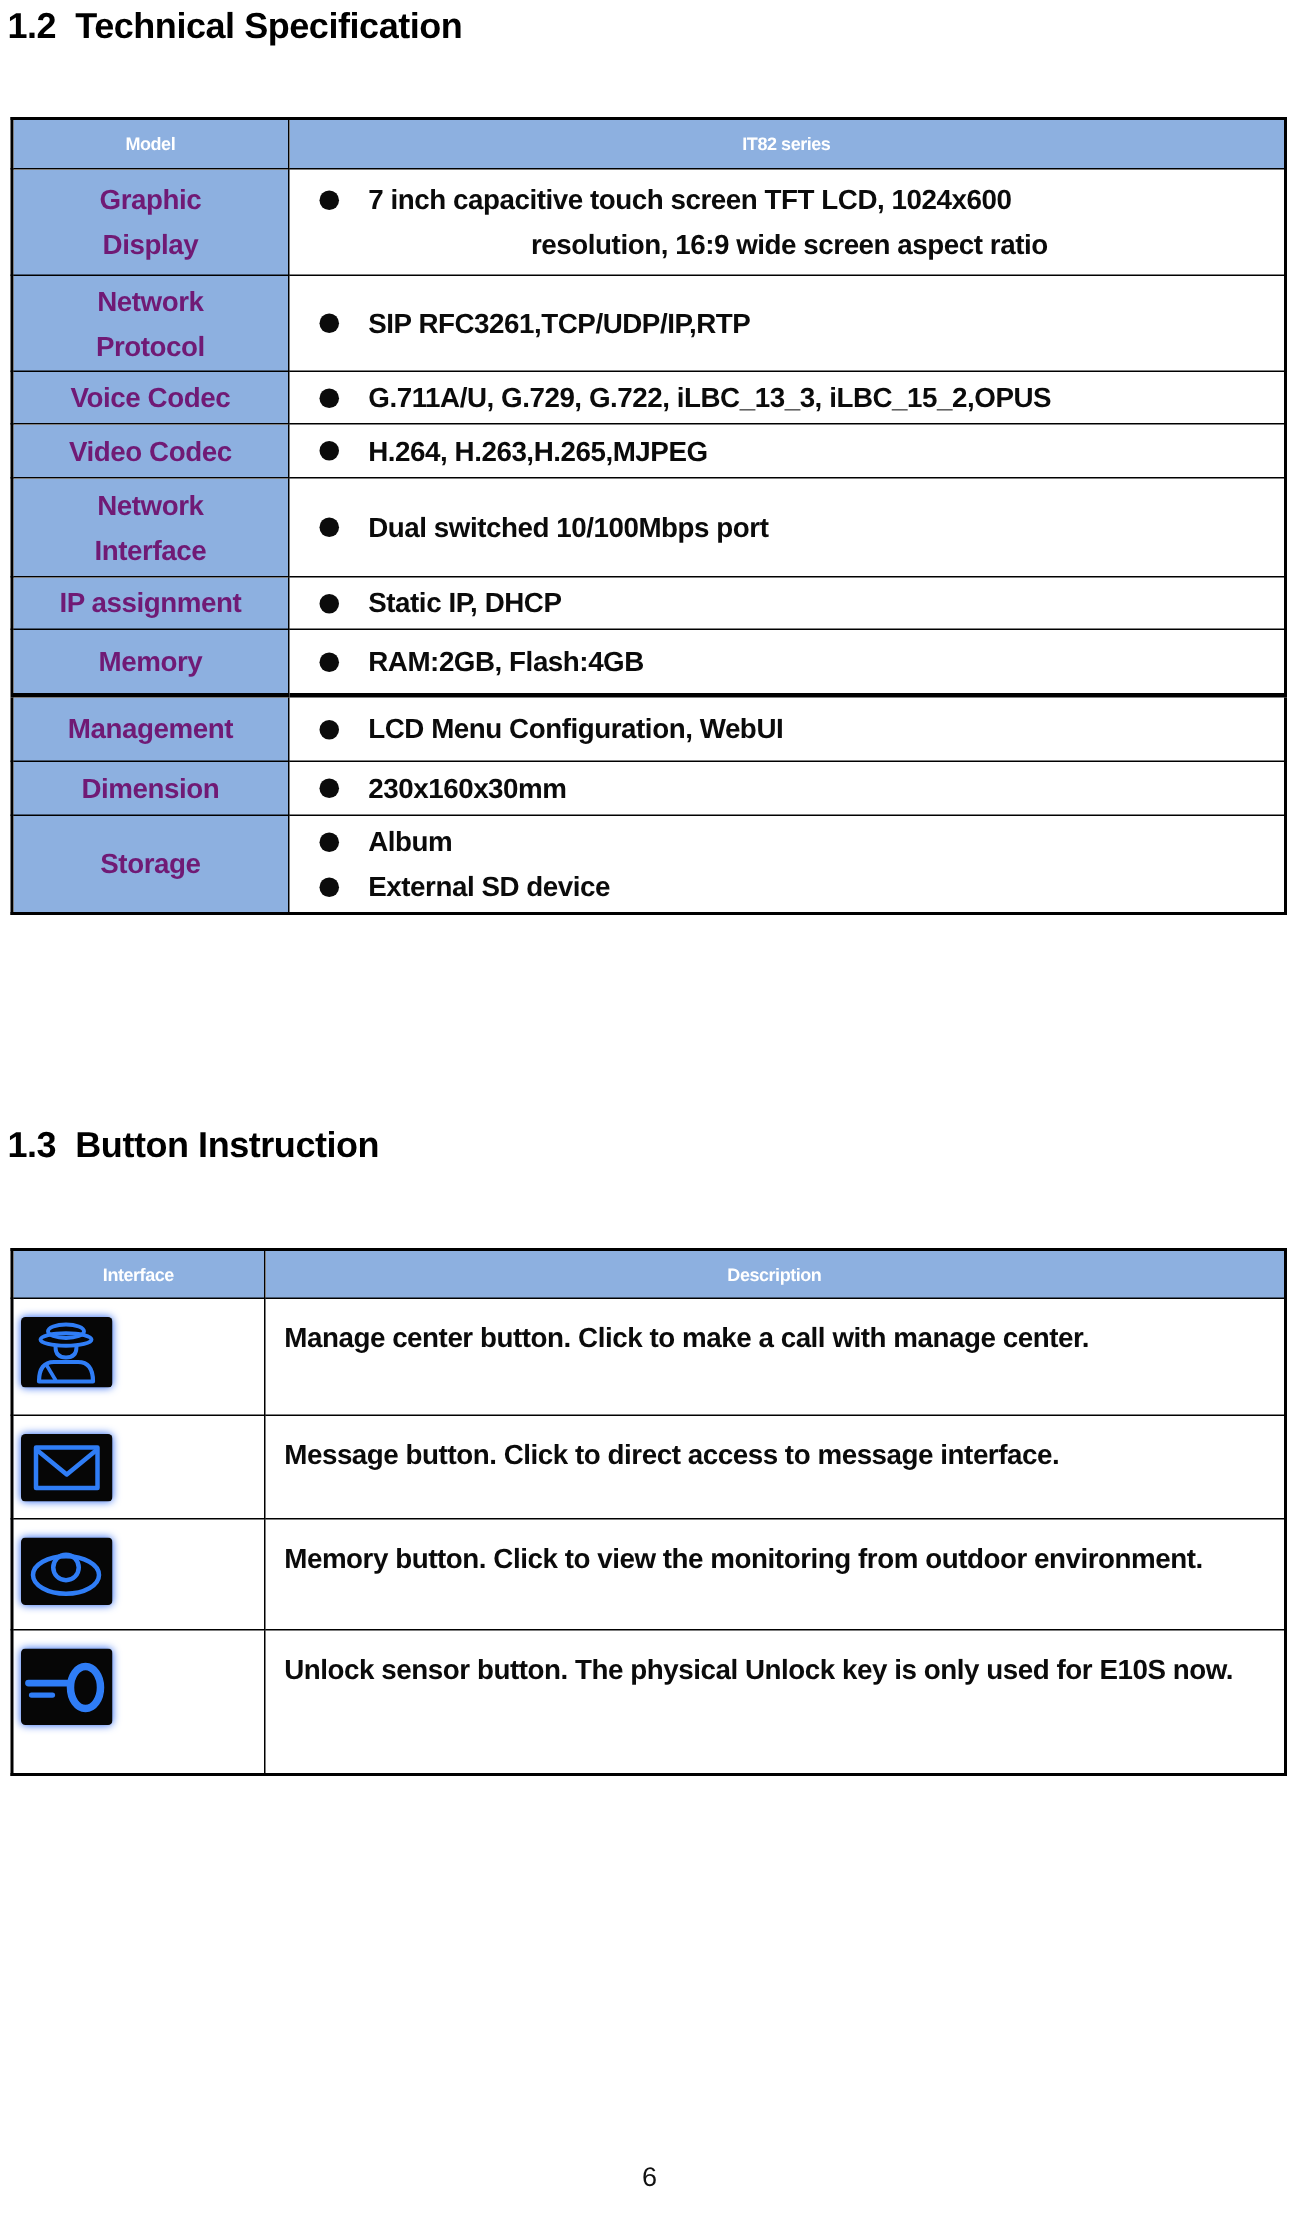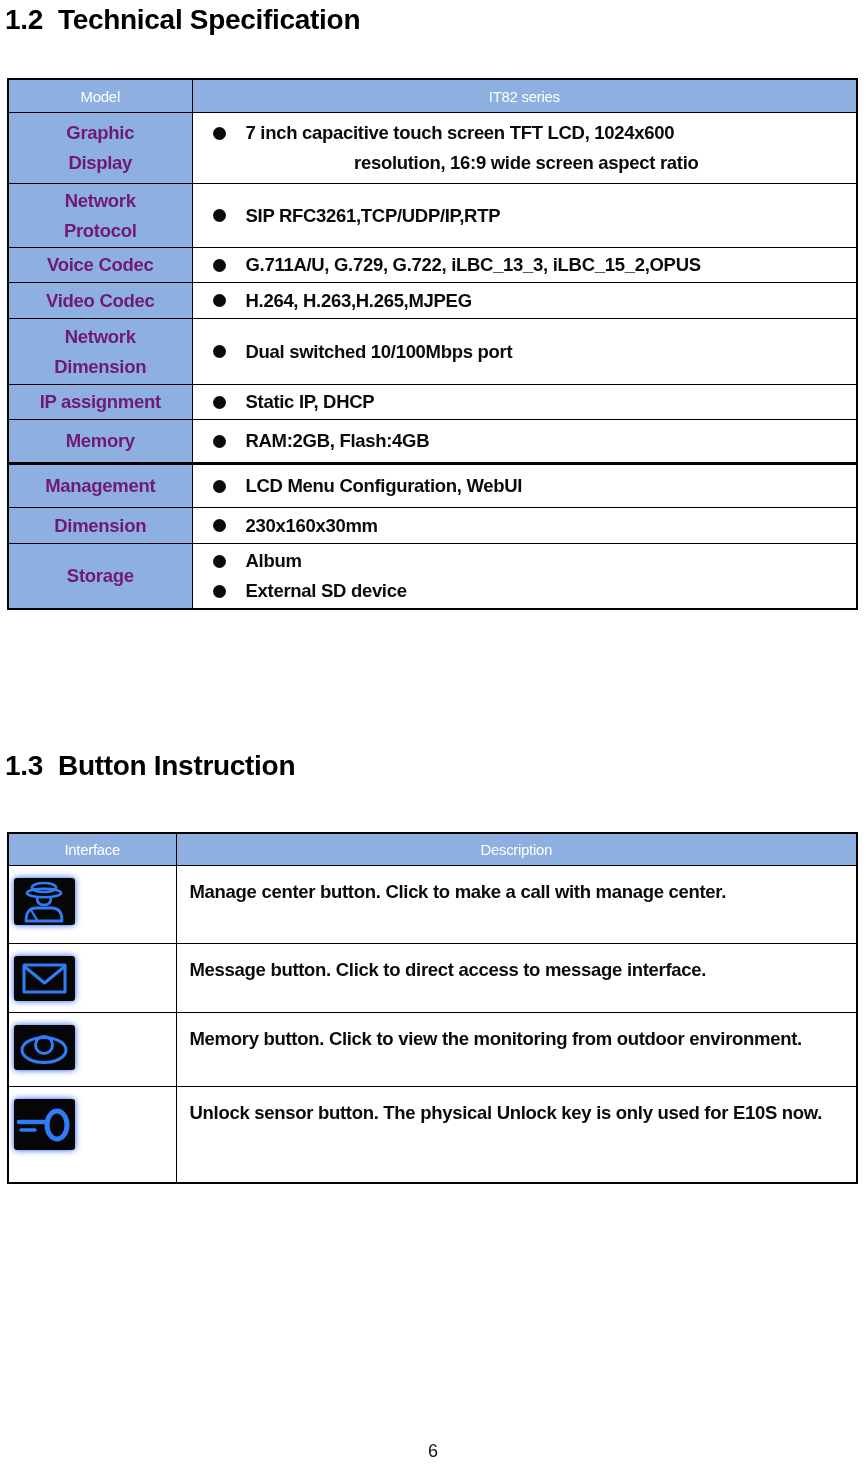--- a/index.html
+++ b/index.html
@@ -1,29 +1,29 @@
 <!DOCTYPE html>
 <html><head>
 <meta charset="utf-8">
 <style>
   html,body{margin:0;padding:0;background:#ffffff;}
   #page{position:relative;width:866px;height:1475px;background:#ffffff;overflow:hidden;
         font-family:"Liberation Sans",sans-serif;color:#0b0b0b;}
-  .heading{position:absolute;left:5px;font-size:28px;font-weight:bold;color:#000;
+  .heading{position:absolute;left:5px;font-size:24px;font-weight:bold;color:#000;
            white-space:pre-wrap;letter-spacing:-0.3px;}
   #heading-spec{top:4px;}
   #heading-buttons{top:750px;}
 
   table{border-collapse:collapse;table-layout:fixed;position:absolute;left:7px;width:851px;
         font-size:18.5px;font-weight:bold;letter-spacing:-0.3px;}
   #spec-table{top:78px;}
   #button-table{top:832px;}
   td,th{border:1px solid #000;padding:0;overflow:hidden;}
   table{border:2px solid #000;}
-  th{background:#8DB0E0;color:#ffffff;font-size:15px;font-weight:normal;text-align:center;}
+  th{background:#8DB0E0;color:#ffffff;font-size:12px;font-weight:bold;text-align:center;}
   #spec-table th{height:32px;}
   #button-table th{height:31px;margin-top:16px;}
   td.label{background:#8DB0E0;color:#701a75;text-align:center;vertical-align:middle;
            width:184px;line-height:30px;}
   td.label .wrapbox{display:inline-block;max-width:108px;}
   td.value{vertical-align:middle;padding:2px 8px 2px 12px;line-height:30px;}
   tr.thick-top td{border-top:3px solid #000;}
 
   .bullet-line{display:flex;align-items:center;}
   .bullet{flex:0 0 13px;width:13px;height:13px;border-radius:50%;background:#0b0b0b;
@@ -87,21 +87,21 @@
     <tr style="height:36px;">
       <td class="label"><span>Video Codec</span></td>
       <td class="value">
         <div class="bullet-line">
           <span class="bullet"></span>
           <span>H.264, H.263,H.265,MJPEG</span>
         </div>
       </td>
     </tr>
     <tr style="height:66px;">
-      <td class="label"><span class="wrapbox">Network Dimension</span></td>
+      <td class="label"><span class="wrapbox">Network Interface</span></td>
       <td class="value">
         <div class="bullet-line">
           <span class="bullet"></span>
           <span>Dual switched 10/100Mbps port</span>
         </div>
       </td>
     </tr>
     <tr style="height:35px;">
       <td class="label"><span>IP assignment</span></td>
       <td class="value">

